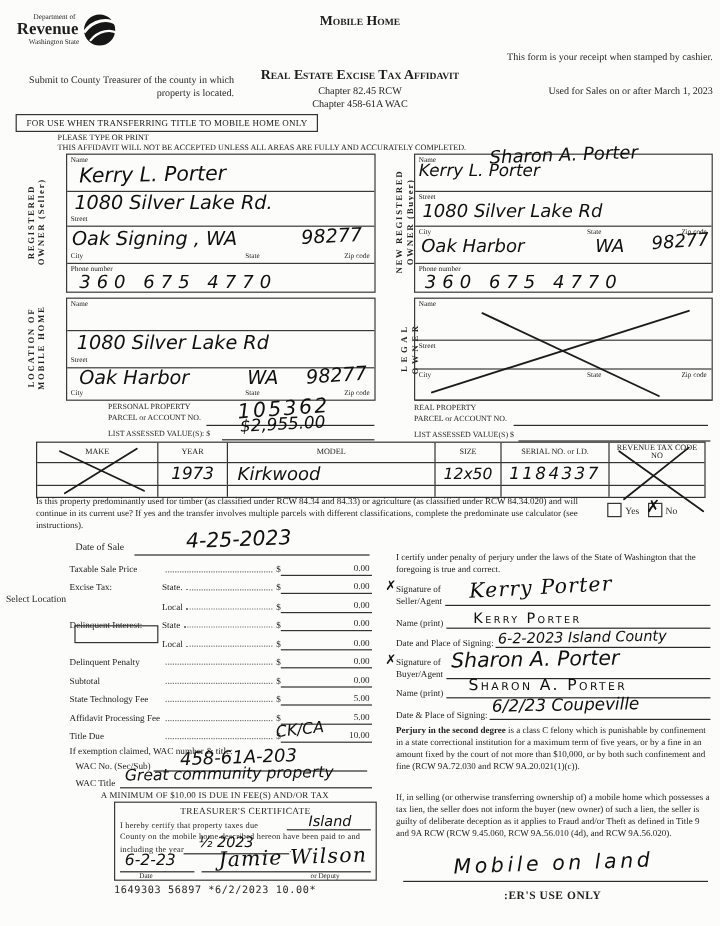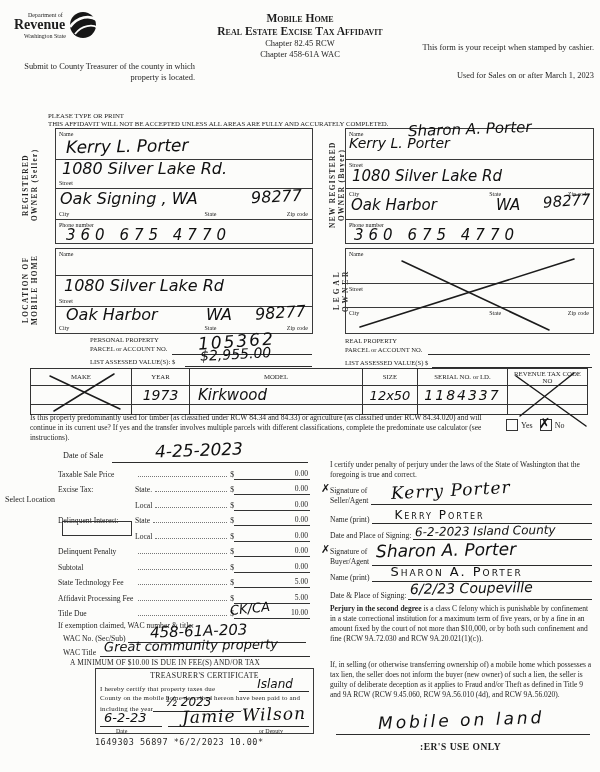--- a/index.html
+++ b/index.html
@@ -63,29 +63,30 @@
     </div>
     <svg width="30" height="30" style="margin-left:2px;margin-top:-2px;">
       <circle cx="15" cy="15" r="13" fill="#161616"></circle>
       <path d="M2 17 C 10 6, 22 5, 29 10" stroke="#fcfcfa" stroke-width="2.6" fill="none"></path>
       <path d="M7 24 C 14 15, 25 14, 30 18" stroke="#fcfcfa" stroke-width="1.8" fill="none"></path>
     </svg>
   </div>
 
   <div class="abs" style="left:150px;top:12px;width:300px;text-align:center;">
     <div class="sc" style="font-size:11.5px;line-height:1.15;">Mobile Home</div>
-    <div class="sc" style="font-size:11.5px;line-height:1.15;">Real Estate Excise Tax Affidavit</div>
+    <div class="sc" style="font-size:11.5px;line-height:1.15;margin-top:32px;">Real Estate Excise Tax Affidavit</div>
     <div style="font-size:8.5px;line-height:1.3;">Chapter 82.45 RCW</div>
     <div style="font-size:8.5px;line-height:1.3;">Chapter 458-61A WAC</div>
   </div>
 
   <div class="abs p8" style="left:402px;top:43px;width:192px;">This form is your receipt when stamped by cashier.</div>
   <div class="abs p8" style="left:402px;top:71px;width:192px;">Used for Sales on or after March 1, 2023</div>
   <div class="abs p8" style="left:20px;top:62px;width:175px;">Submit to County Treasurer of the county in which property is located.</div>
 
+  <div class="abs" style="left:13px;top:95px;border:1px solid #333;padding:2px 8px;font-size:7.5px;letter-spacing:.2px;">FOR USE WHEN TRANSFERRING TITLE TO MOBILE HOME ONLY</div>
   <div class="abs" style="left:48px;top:112px;font-size:6.8px;">PLEASE TYPE OR PRINT</div>
   <div class="abs" style="left:48px;top:120px;font-size:6.8px;">THIS AFFIDAVIT WILL NOT BE ACCEPTED UNLESS ALL AREAS ARE FULLY AND ACCURATELY COMPLETED.</div>
 
   <div class="vlab" style="left:21px;top:128px;height:114px;">
     <span>REGISTERED</span>
       <span>OWNER (Seller)</span>
   </div>
   <div class="obox" style="left:55px;top:128px;width:256px;height:114px;">
     <div class="fbox" style="height:30px;">
       <span class="lab abs" style="left:3px;top:2px;">Name</span>
@@ -340,21 +341,21 @@
   <div class="abs" style="left:5px;top:495px;font-size:8px;">Select Location</div>
   <div class="abs" style="left:62px;top:521px;width:68px;height:13px;border:1px solid #333;"></div>
 
   <div class="abs" style="left:58px;top:621px;font-size:7.7px;">If exemption claimed, WAC number &amp; title:</div>
   <div class="abs" style="left:63px;top:634px;font-size:7.7px;">WAC No. (Sec/Sub)</div>
   <div class="abs uline" style="left:128px;top:629px;width:178px;height:13px;"></div>
   <span class="hw abs" style="left:150px;top:624px;font-size:15px;transform:rotate(-2deg);">458-61A-203</span>
   <div class="abs" style="left:63px;top:648px;font-size:7.7px;">WAC Title</div>
   <div class="abs uline" style="left:100px;top:643px;width:210px;height:13px;"></div>
   <span class="hw abs" style="left:104px;top:639px;font-size:13px;transform:rotate(-1deg);">Great community property</span>
-  <div class="abs" style="left:70px;top:658px;font-size:7.4px;letter-spacing:.2px;">A MINIMUM OF $10.00 IS DUE IN FEE(S) AND/OR TAX</div>
+  <div class="abs" style="left:84px;top:658px;font-size:7.4px;letter-spacing:.2px;">A MINIMUM OF $10.00 IS DUE IN FEE(S) AND/OR TAX</div>
 
   <div class="obox" style="left:95px;top:668px;width:217px;height:64px;overflow:visible;">
     <div style="text-align:center;font-size:7.8px;margin-top:2px;letter-spacing:.3px;">TREASURER'S CERTIFICATE</div>
     <div style="display:flex;align-items:flex-end;margin:1px 4px 0 4px;gap:24px;">
       <span class="cap7">I hereby certify that property taxes due</span>
       <span class="sline" style="height:10px;">
         <span class="hw abs" style="left:18px;top:-3px;font-size:12px;">Island</span>
       </span>
     </div>
     <div class="cap7" style="margin:2px 4px 0 4px;">County on the mobile home described hereon have been paid to and</div>

